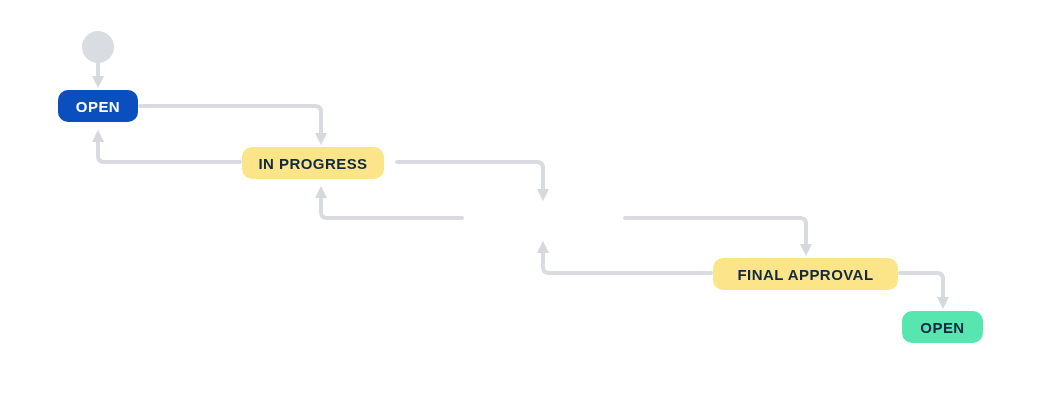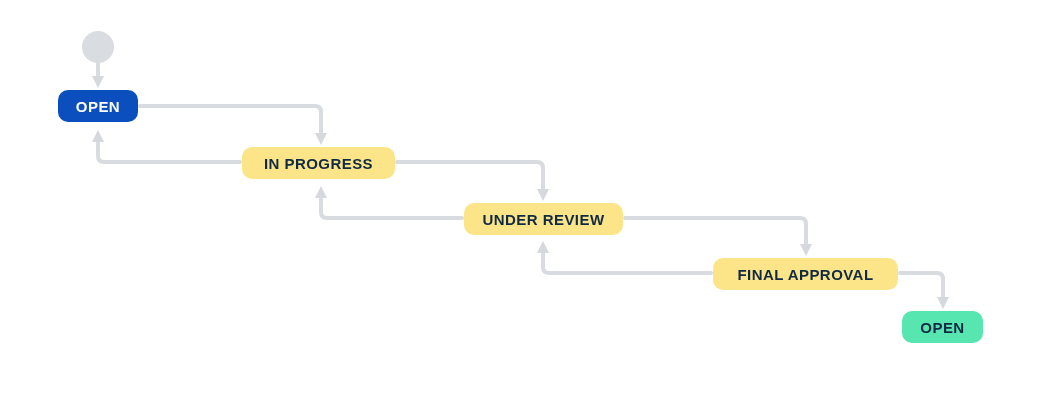--- a/index.html
+++ b/index.html
@@ -93,27 +93,24 @@
     <g>
       <path d="M900,273 L937,273 Q943,273 943,279 L943,297" stroke="#d8dbe0" stroke-width="4" fill="none" stroke-linecap="round"></path>
       <path d="M943,309 L937,297 L949,297 Z" fill="#d5d8dd"></path>
     </g>
   </svg>
 
   <div class="status-badge" style="left:58px; top:90px; width:80px; height:32px; background:#0b4fbe; color:#ffffff;">
     <span class="badge-label">OPEN</span>
   </div>
 
-  <div class="status-badge" style="left:242px; top:147px; width:153px; height:32px; background:#fce588; color:#102a43;">
+  <div class="status-badge" style="left:242px; top:147px; width:142px; height:32px; background:#fce588; color:#102a43;">
     <span class="badge-label">IN PROGRESS</span>
   </div>
 
-  <div class="status-badge" style="left:464px; top:203px; width:159px; height:32px; background:#fce588; color:#102a43;">
-    <span class="badge-label">UNDER REVIEW</span>
-  </div>
 
   <div class="status-badge" style="left:713px; top:258px; width:185px; height:32px; background:#fce588; color:#102a43;justify-content:center;">
     <span class="badge-label">FINAL APPROVAL</span>
   </div>
 
   <div class="status-badge" style="left:902px; top:311px; width:81px; height:32px; background:#57e6b0; color:#102a43;">
     <span class="badge-label">OPEN</span>
   </div>
 
 </div>

